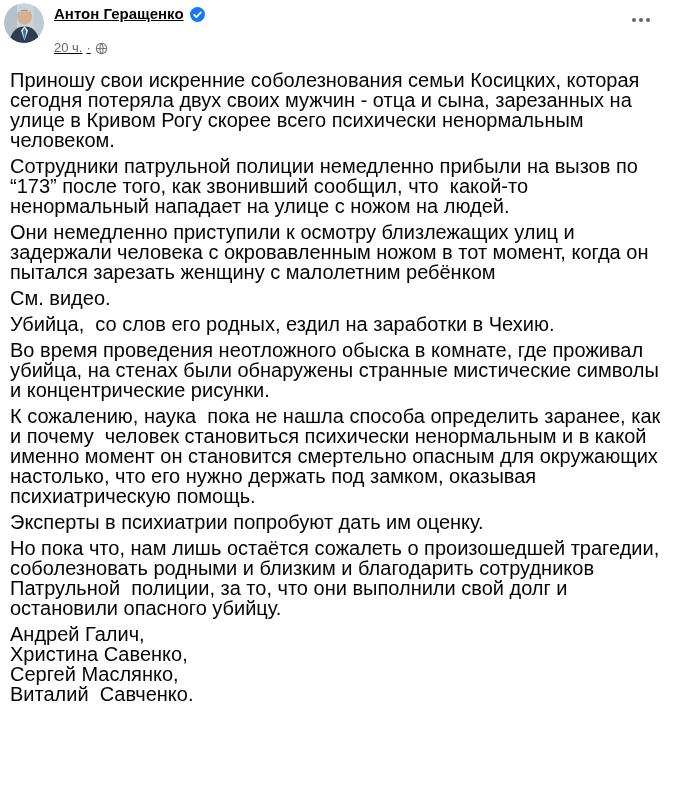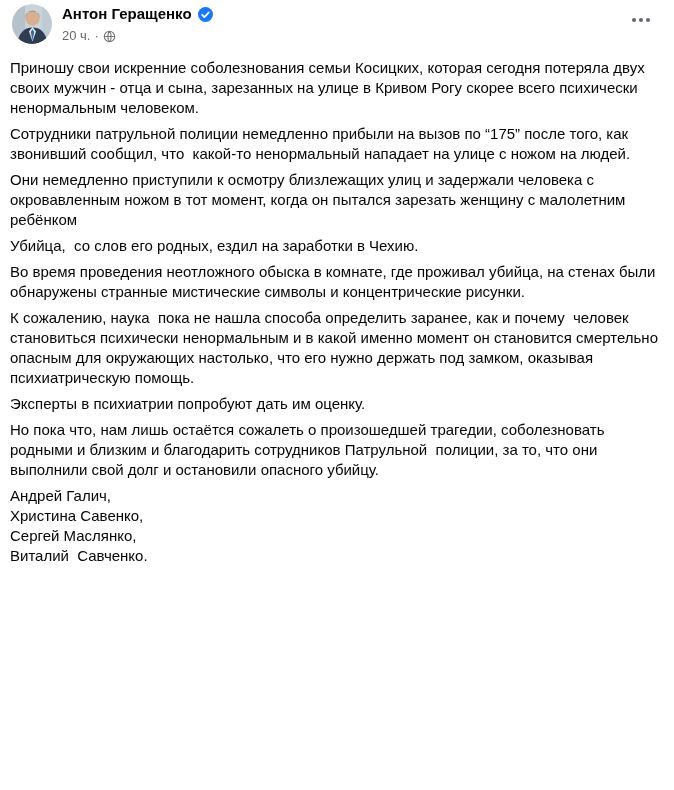--- a/index.html
+++ b/index.html
@@ -1,35 +1,35 @@
 <!DOCTYPE html>
 <html><head>
 <meta charset="utf-8">
 <style>
   * { margin:0; padding:0; box-sizing:border-box; }
   html, body { width:674px; height:790px; background:#ffffff; overflow:hidden; }
   body { font-family:"Liberation Sans","DejaVu Sans",sans-serif; color:#050505; }
 
   .post { width:674px; position:relative; }
 
-  .post-header { display:flex; align-items:flex-end; padding:3px 14px 0 12px; position:relative; }
+  .post-header { display:flex; align-items:flex-start; padding:3px 14px 0 4px; position:relative;text-decoration:underline; }
   .avatar { width:40px; height:40px; border-radius:50%; overflow:hidden; flex:0 0 40px; display:block; cursor:pointer; border:none; background:none; }
   .header-info { margin-left:10px; padding-top:1px; }
   .name-row { display:flex; align-items:center; gap:6px; }
   .author-name { font-size:15px; font-weight:700; color:#050505; line-height:20px; cursor:pointer; }
   .verified-badge { display:inline-flex; align-items:center; }
-  .meta-row { display:flex; align-items:center; gap:4px; margin-top:4px; font-size:13px; color:#65676b; line-height:16px; }
+  .meta-row { display:flex; align-items:center; gap:4px; margin-top:16px; font-size:13px; color:#65676b; line-height:16px; }
   .timestamp { cursor:pointer; }
   .globe { display:inline-flex; align-items:center; opacity:.9; }
 
   .more-btn { position:absolute; right:20px; top:10px; background:none; border:none; display:flex; gap:3px; cursor:pointer; padding:8px 4px; border-radius:50%; }
   .more-btn .dot { width:4px; height:4px; border-radius:50%; background:#606770; }
 
   .post-body { padding:14px 10px 0 10px; }
-  .post-body p { font-size:15px; line-height:20px; margin:0 0 6px 0; white-space:pre-wrap; color:#050505; }
+  .post-body p { font-size:20px; line-height:20px; margin:0 0 6px 0; white-space:pre-wrap; color:#050505; }
 </style>
 </head>
 <body>
 
 <div class="post">
 
   <header class="post-header">
 
     <button class="avatar" title="">
       <svg viewBox="0 0 40 40" width="40" height="40">
@@ -78,22 +78,23 @@
         <span class="dot"></span>
           <span class="dot"></span>
           <span class="dot"></span>
       </span>
     </button>
 
   </header>
 
   <div class="post-body">
       <p>Приношу свои искренние соболезнования семьи Косицких, которая сегодня потеряла двух своих мужчин - отца и сына, зарезанных на улице в Кривом Рогу скорее всего психически ненормальным человеком.</p>
-      <p>Сотрудники патрульной полиции немедленно прибыли на вызов по “175” после того, как звонивший сообщил, что  какой-то ненормальный нападает на улице с ножом на людей.</p>
+      <p>Сотрудники патрульной полиции немедленно прибыли на вызов по “173” после того, как звонивший сообщил, что  какой-то ненормальный нападает на улице с ножом на людей.</p>
       <p>Они немедленно приступили к осмотру близлежащих улиц и задержали человека с окровавленным ножом в тот момент, когда он пытался зарезать женщину с малолетним ребёнком</p>
+      <p>См. видео.</p>
       <p>Убийца,  со слов его родных, ездил на заработки в Чехию.</p>
       <p>Во время проведения неотложного обыска в комнате, где проживал убийца, на стенах были обнаружены странные мистические символы и концентрические рисунки.</p>
       <p>К сожалению, наука  пока не нашла способа определить заранее, как и почему  человек становиться психически ненормальным и в какой именно момент он становится смертельно опасным для окружающих настолько, что его нужно держать под замком, оказывая психиатрическую помощь.</p>
       <p>Эксперты в психиатрии попробуют дать им оценку.</p>
       <p>Но пока что, нам лишь остаётся сожалеть о произошедшей трагедии, соболезновать родными и близким и благодарить сотрудников Патрульной  полиции, за то, что они выполнили свой долг и остановили опасного убийцу.</p>
       <p>Андрей Галич,
 Христина Савенко,
 Сергей Маслянко,
 Виталий  Савченко.</p>
     </div>

